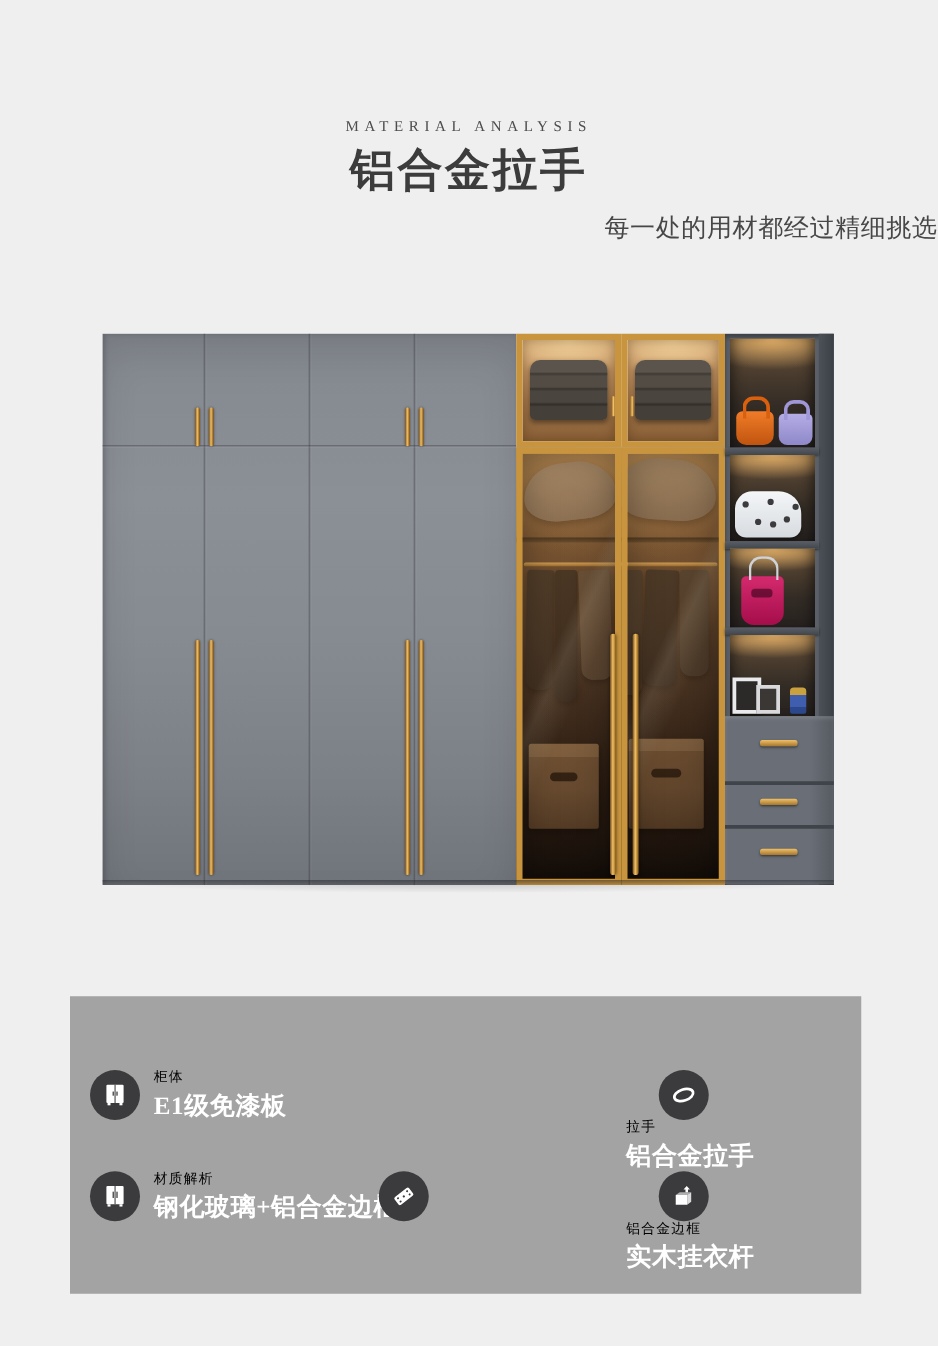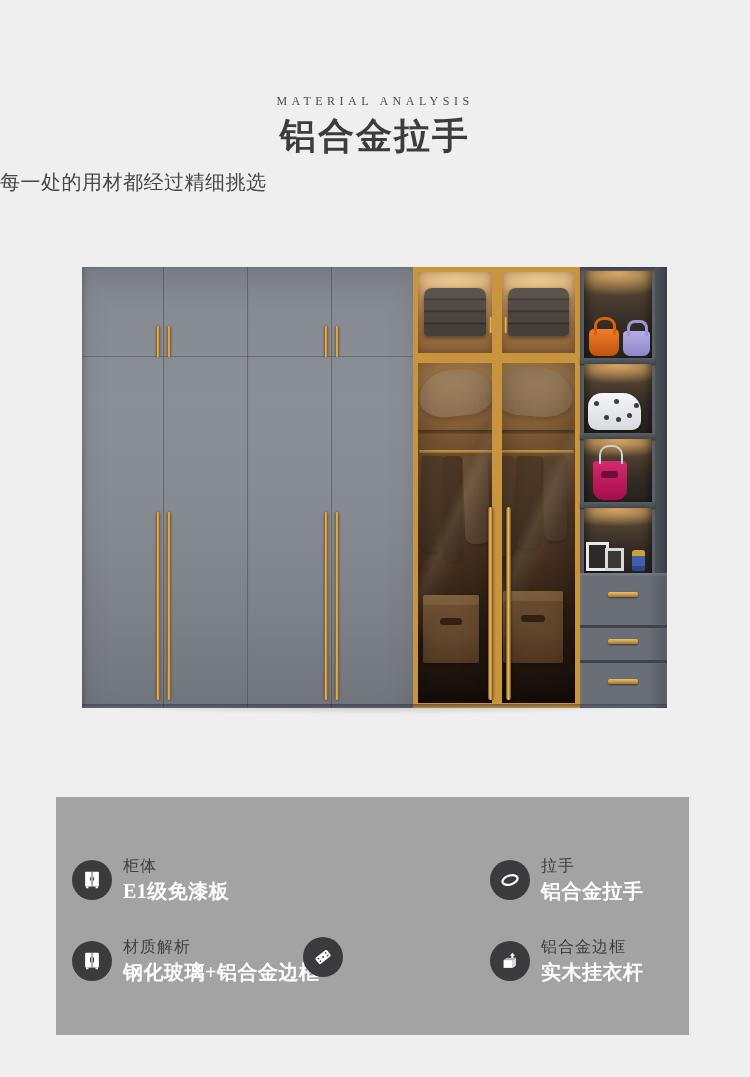--- a/index.html
+++ b/index.html
@@ -4,21 +4,21 @@
 <style>
   * { margin:0; padding:0; box-sizing:border-box; }
   body { font-family:"Liberation Sans", sans-serif; background:#efefef; }
   .page { position:relative; width:750px; height:1077px; background:#efefef; overflow:hidden; margin:0 auto;font-family:Liberation Serif, serif; }
 
   
   .eyebrow { position:absolute; top:94px; left:0; width:100%; text-align:center;
     font-size:12px; letter-spacing:4.5px; color:#4c4c4c; font-weight:500; }
   .title { position:absolute; top:112px; left:0; width:100%; text-align:center;
     font-size:36px; letter-spacing:2px; color:#3c3c3c; font-weight:700; }
-  .subtitle { position:absolute; top:169px; left:0; width:100%; text-align:left;
+  .subtitle { position:absolute; top:169px; left:0; width:100%; text-align:right;
     font-size:20px; letter-spacing:0.5px; color:#474747; }
 
   
   .scene { position:absolute; left:82px; top:267px; width:585px; height:441px; }
   .scene::after { content:""; position:absolute; left:2px; right:2px; bottom:-6px; height:10px;
     background:radial-gradient(ellipse at 50% 0, rgba(50,50,55,.25), rgba(50,50,55,0) 75%); }
   .abs { position:absolute; }
 
   
   .left-doors { left:0; top:0; width:331px; height:441px;
@@ -145,25 +145,25 @@
   .d-handle { left:28px; width:30px; height:5px; border-radius:2px;
     background:linear-gradient(180deg,#f0c068,#a5772f); box-shadow:0 1px 2px rgba(0,0,0,.5); }
   .dh1 { top:19px; } .dh2 { top:66px; } .dh3 { top:106px; }
   .baseline { left:0; top:437px; width:585px; height:4px;
     background:linear-gradient(180deg, rgba(25,25,30,.40), rgba(25,25,30,0)); }
 
   
   .panel { position:absolute; left:56px; top:797px; width:633px; height:238px; background:#a3a3a3; }
   .feature { position:absolute; display:flex; align-items:center; white-space:nowrap; }
   .f-r1 { top:59px; } .f-r2 { top:140px; }
-  .f-c1 { left:16px; } .f-c2 { left:247px; } .f-c3 { left:434px; }
+  .f-c1 { left:16px; } .f-c2 { left:247px; } .f-c3 { left:434px;flex-direction:column; }
   .icon-circle { width:40px; height:40px; border-radius:50%; background:#3b3b3d;
     display:flex; align-items:center; justify-content:center; flex:0 0 40px; }
   .f-text { margin-left:11px; }
-  .f-label { font-size:16px; color:#404040; letter-spacing:1px; line-height:1.25; }
+  .f-label { font-size:11px; color:#000000; letter-spacing:1px; line-height:1.25; }
   .f-value { font-size:20px; font-weight:700; color:#ffffff; letter-spacing:0.5px; margin-top:3px; line-height:1.2; }
 </style>
 </head>
 <body>
 
 <div class="page">
 
   <div class="eyebrow">MATERIAL ANALYSIS</div>
   <div class="title">铝合金拉手</div>
   <div class="subtitle">每一处的用材都经过精细挑选</div>

